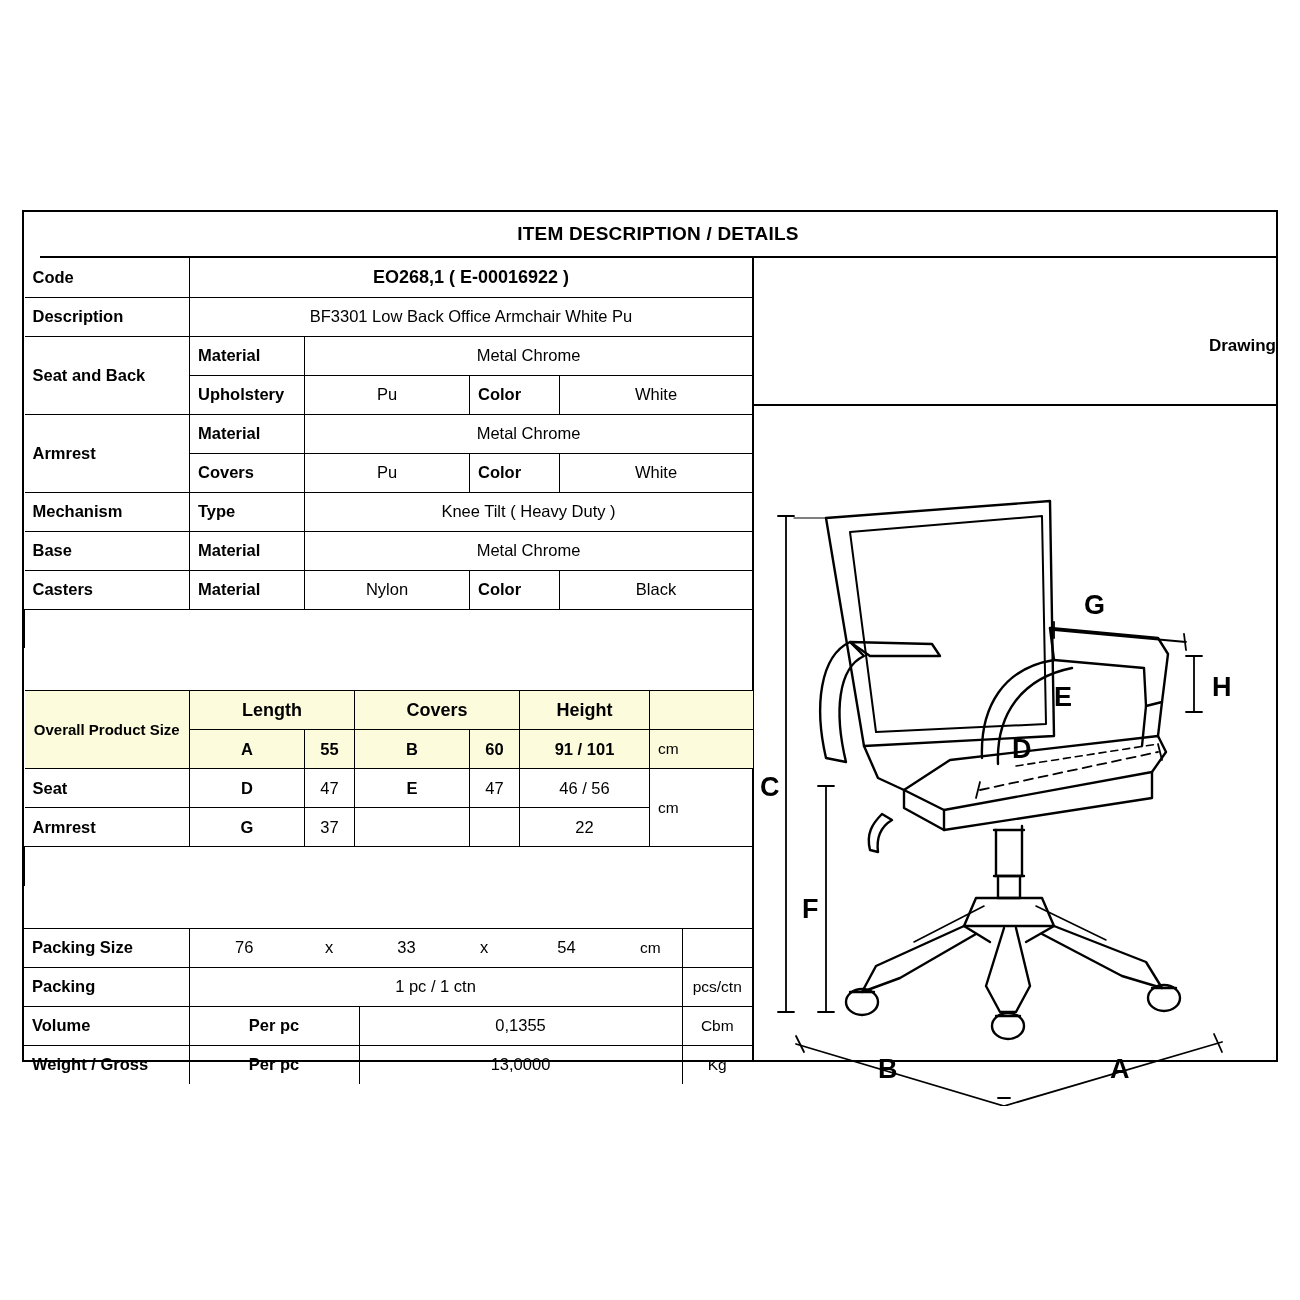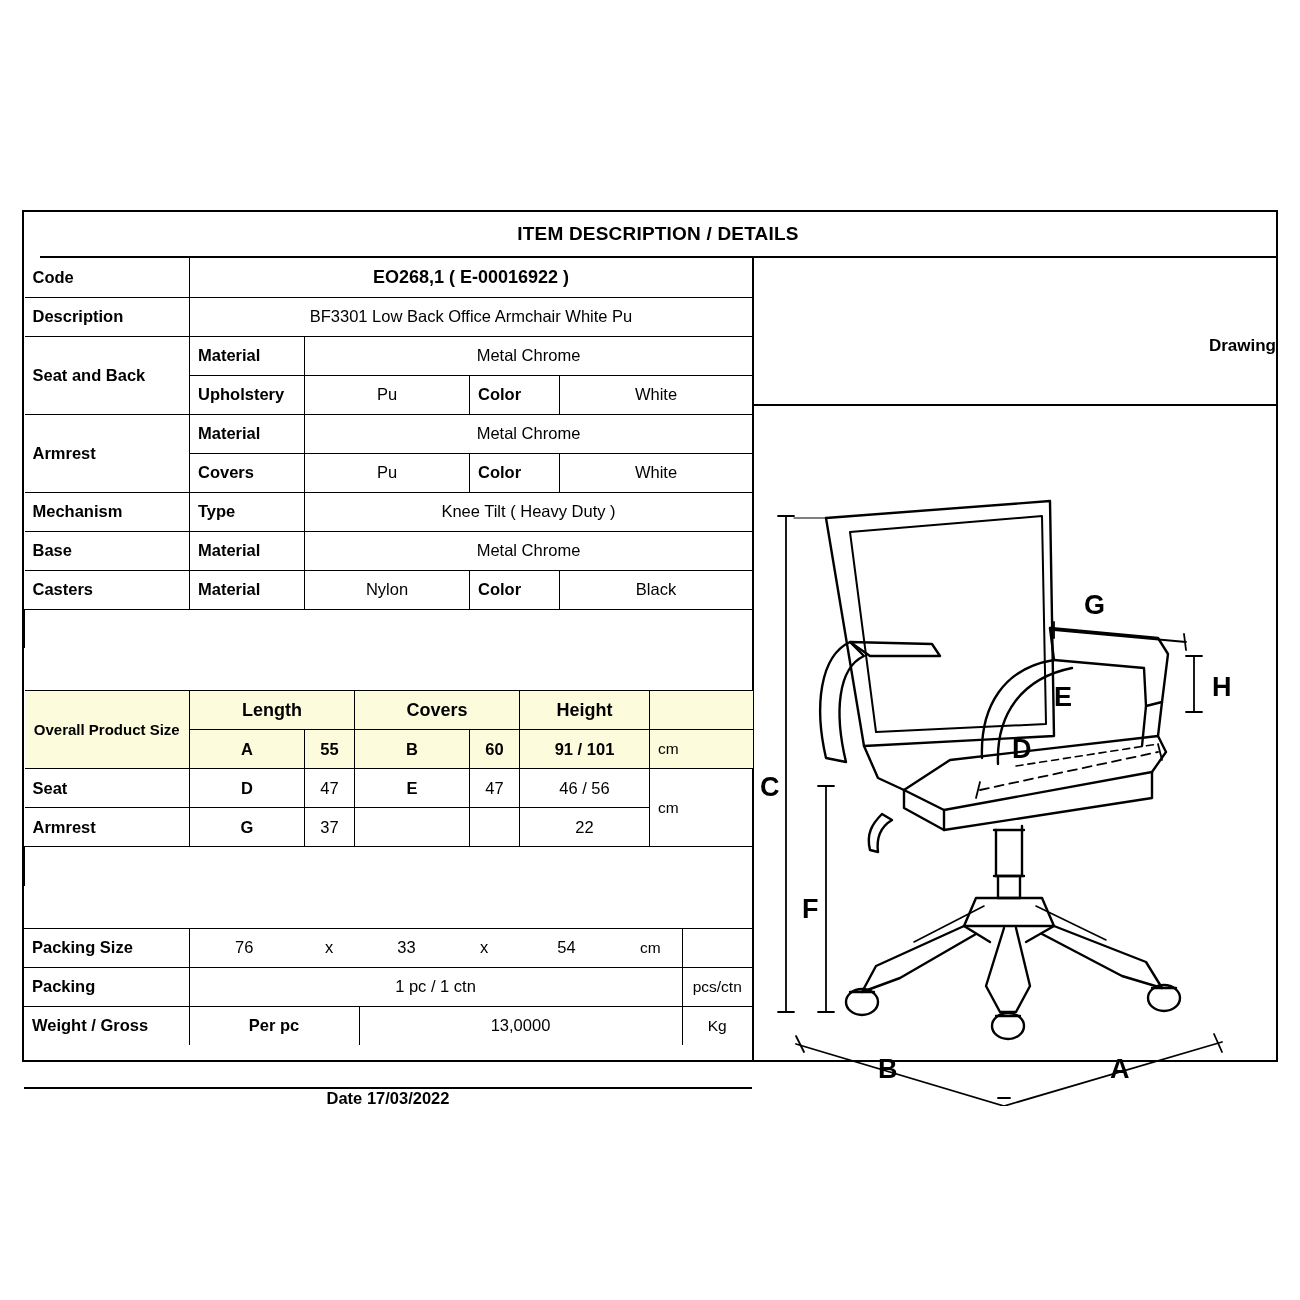--- a/index.html
+++ b/index.html
@@ -271,29 +271,34 @@
             <td class="ctr" style="border-left:none;border-right:none">54</td>
             <td class="ctr" style="border-left:none;font-size:15.5px">cm</td>
             <td class="no-right"></td>
           </tr>
           <tr>
             <td class="lbl no-left">Packing</td>
             <td class="ctr" colspan="6">1 pc / 1 ctn</td>
             <td class="no-right" style="font-size:15.5px;text-align:center">pcs/ctn</td>
           </tr>
           <tr>
+            <td class="lbl no-left">Volume</td>
+            <td class="bold-ctr" colspan="2">Per pc</td>
+            <td class="ctr" colspan="4">0,1355</td>
+            <td class="no-right" style="font-size:15.5px;text-align:center">Cbm</td>
+          </tr>
+          <tr>
             <td class="lbl no-left no-bot">Weight / Gross</td>
             <td class="bold-ctr no-bot" colspan="2">Per pc</td>
             <td class="ctr no-bot" colspan="4">13,0000</td>
             <td class="no-right no-bot" style="font-size:15.5px;text-align:center">Kg</td>
           </tr>
         </tbody>
       </table>
 
-      <div class="date-bar">Date 17/03/2022</div>
     </div>
 
     <div class="right-col">
       <div class="drawing-title">Drawing</div>
       <div class="drawing-sep"></div>
 
       <div class="drawing-area">
         <svg viewBox="0 0 522 700" width="522" height="700" xmlns="http://www.w3.org/2000/svg">
           <g fill="none" stroke="#000" stroke-width="2.4" stroke-linejoin="round" stroke-linecap="round">
 

